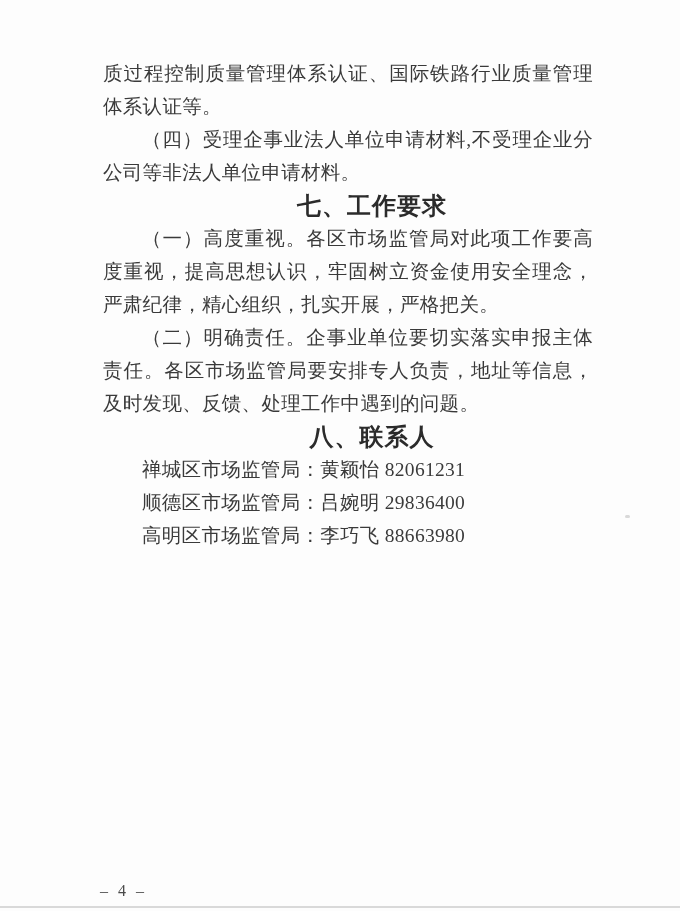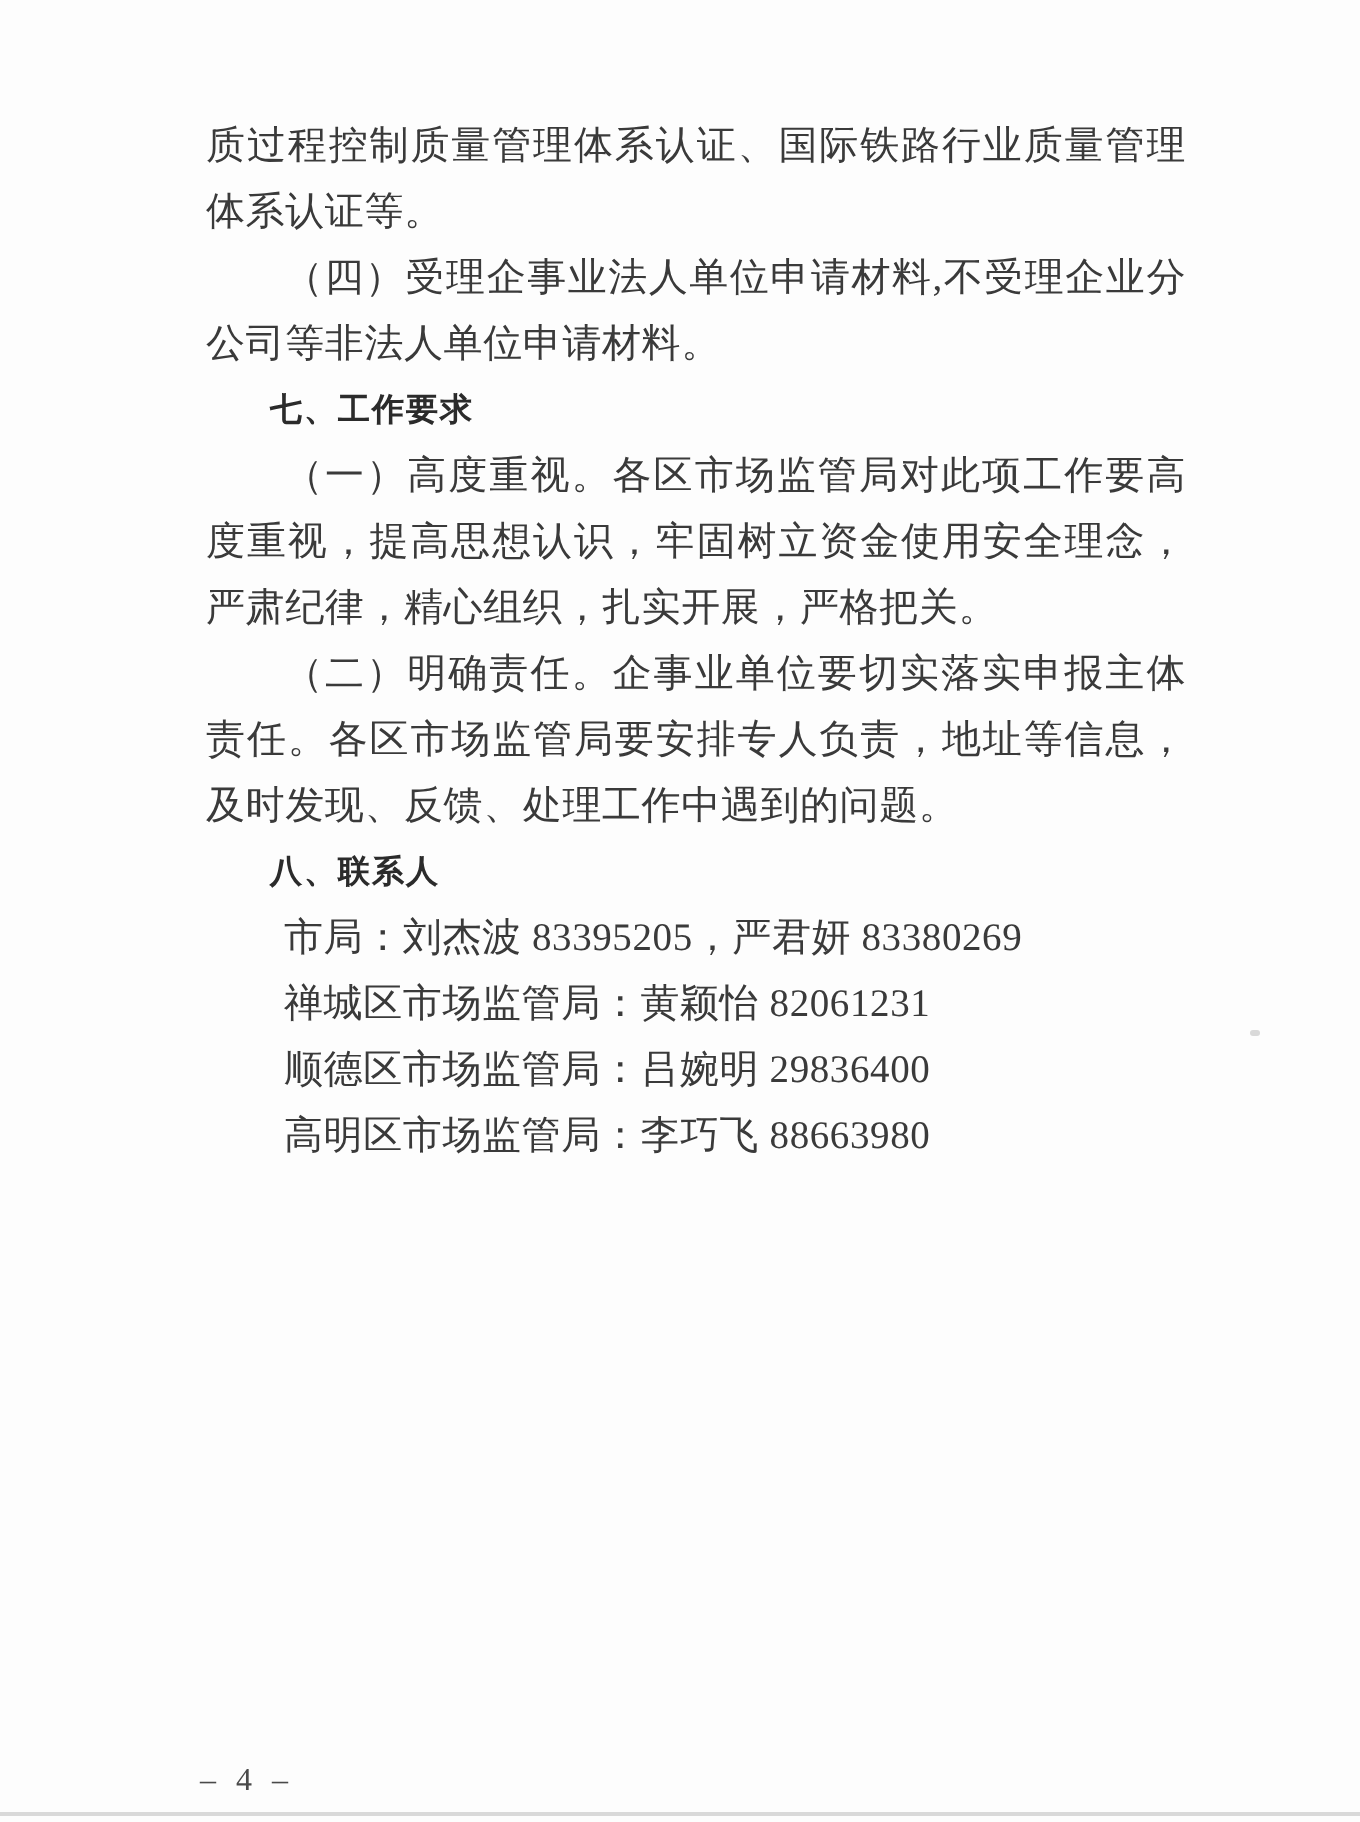--- a/index.html
+++ b/index.html
@@ -27,27 +27,27 @@
   }
   p.body-para {
     text-indent: 2em;
     text-align: justify;
   }
   p.body-cont {
     text-indent: 0;
     text-align: justify;
   }
   .sect-heading {
-    font-size: 16px;
+    font-size: 24px;
     line-height: 33px;
     font-weight: 700;
     font-family: "Liberation Sans", "DejaVu Sans", sans-serif;
     color: #2b2b2b;
     text-indent: 2em;
-    text-align: left;
+    text-align: center;
     letter-spacing: 1px;
   }
   p.contact-line {
     text-indent: 2em;
     text-align: left;
   }
   .footer {
     position: absolute;
     left: 100px;
     top: 882px;
@@ -88,21 +88,20 @@
 
     <div class="sect-heading">七、工作要求</div>
 
     <p class="body-para">（一）高度重视。各区市场监管局对此项工作要高度重视，提高思想认识，牢固树立资金使用安全理念，严肃纪律，精心组织，扎实开展，严格把关。</p>
 
     <p class="body-para">（二）明确责任。企事业单位要切实落实申报主体责任。各区市场监管局要安排专人负责，地址等信息，及时发现、反馈、处理工作中遇到的问题。</p>
 
 
     <div class="sect-heading">八、联系人</div>
 
-    <p class="contact-line">市局：刘杰波 83395205，严君妍 83380269</p>
 
     <p class="contact-line">禅城区市场监管局：黄颖怡 82061231</p>
 
 
     <p class="contact-line">顺德区市场监管局：吕婉明 29836400</p>
 
     <p class="contact-line">高明区市场监管局：李巧飞 88663980</p>
   </div>
 
   <div class="footer">– 4 –</div>

